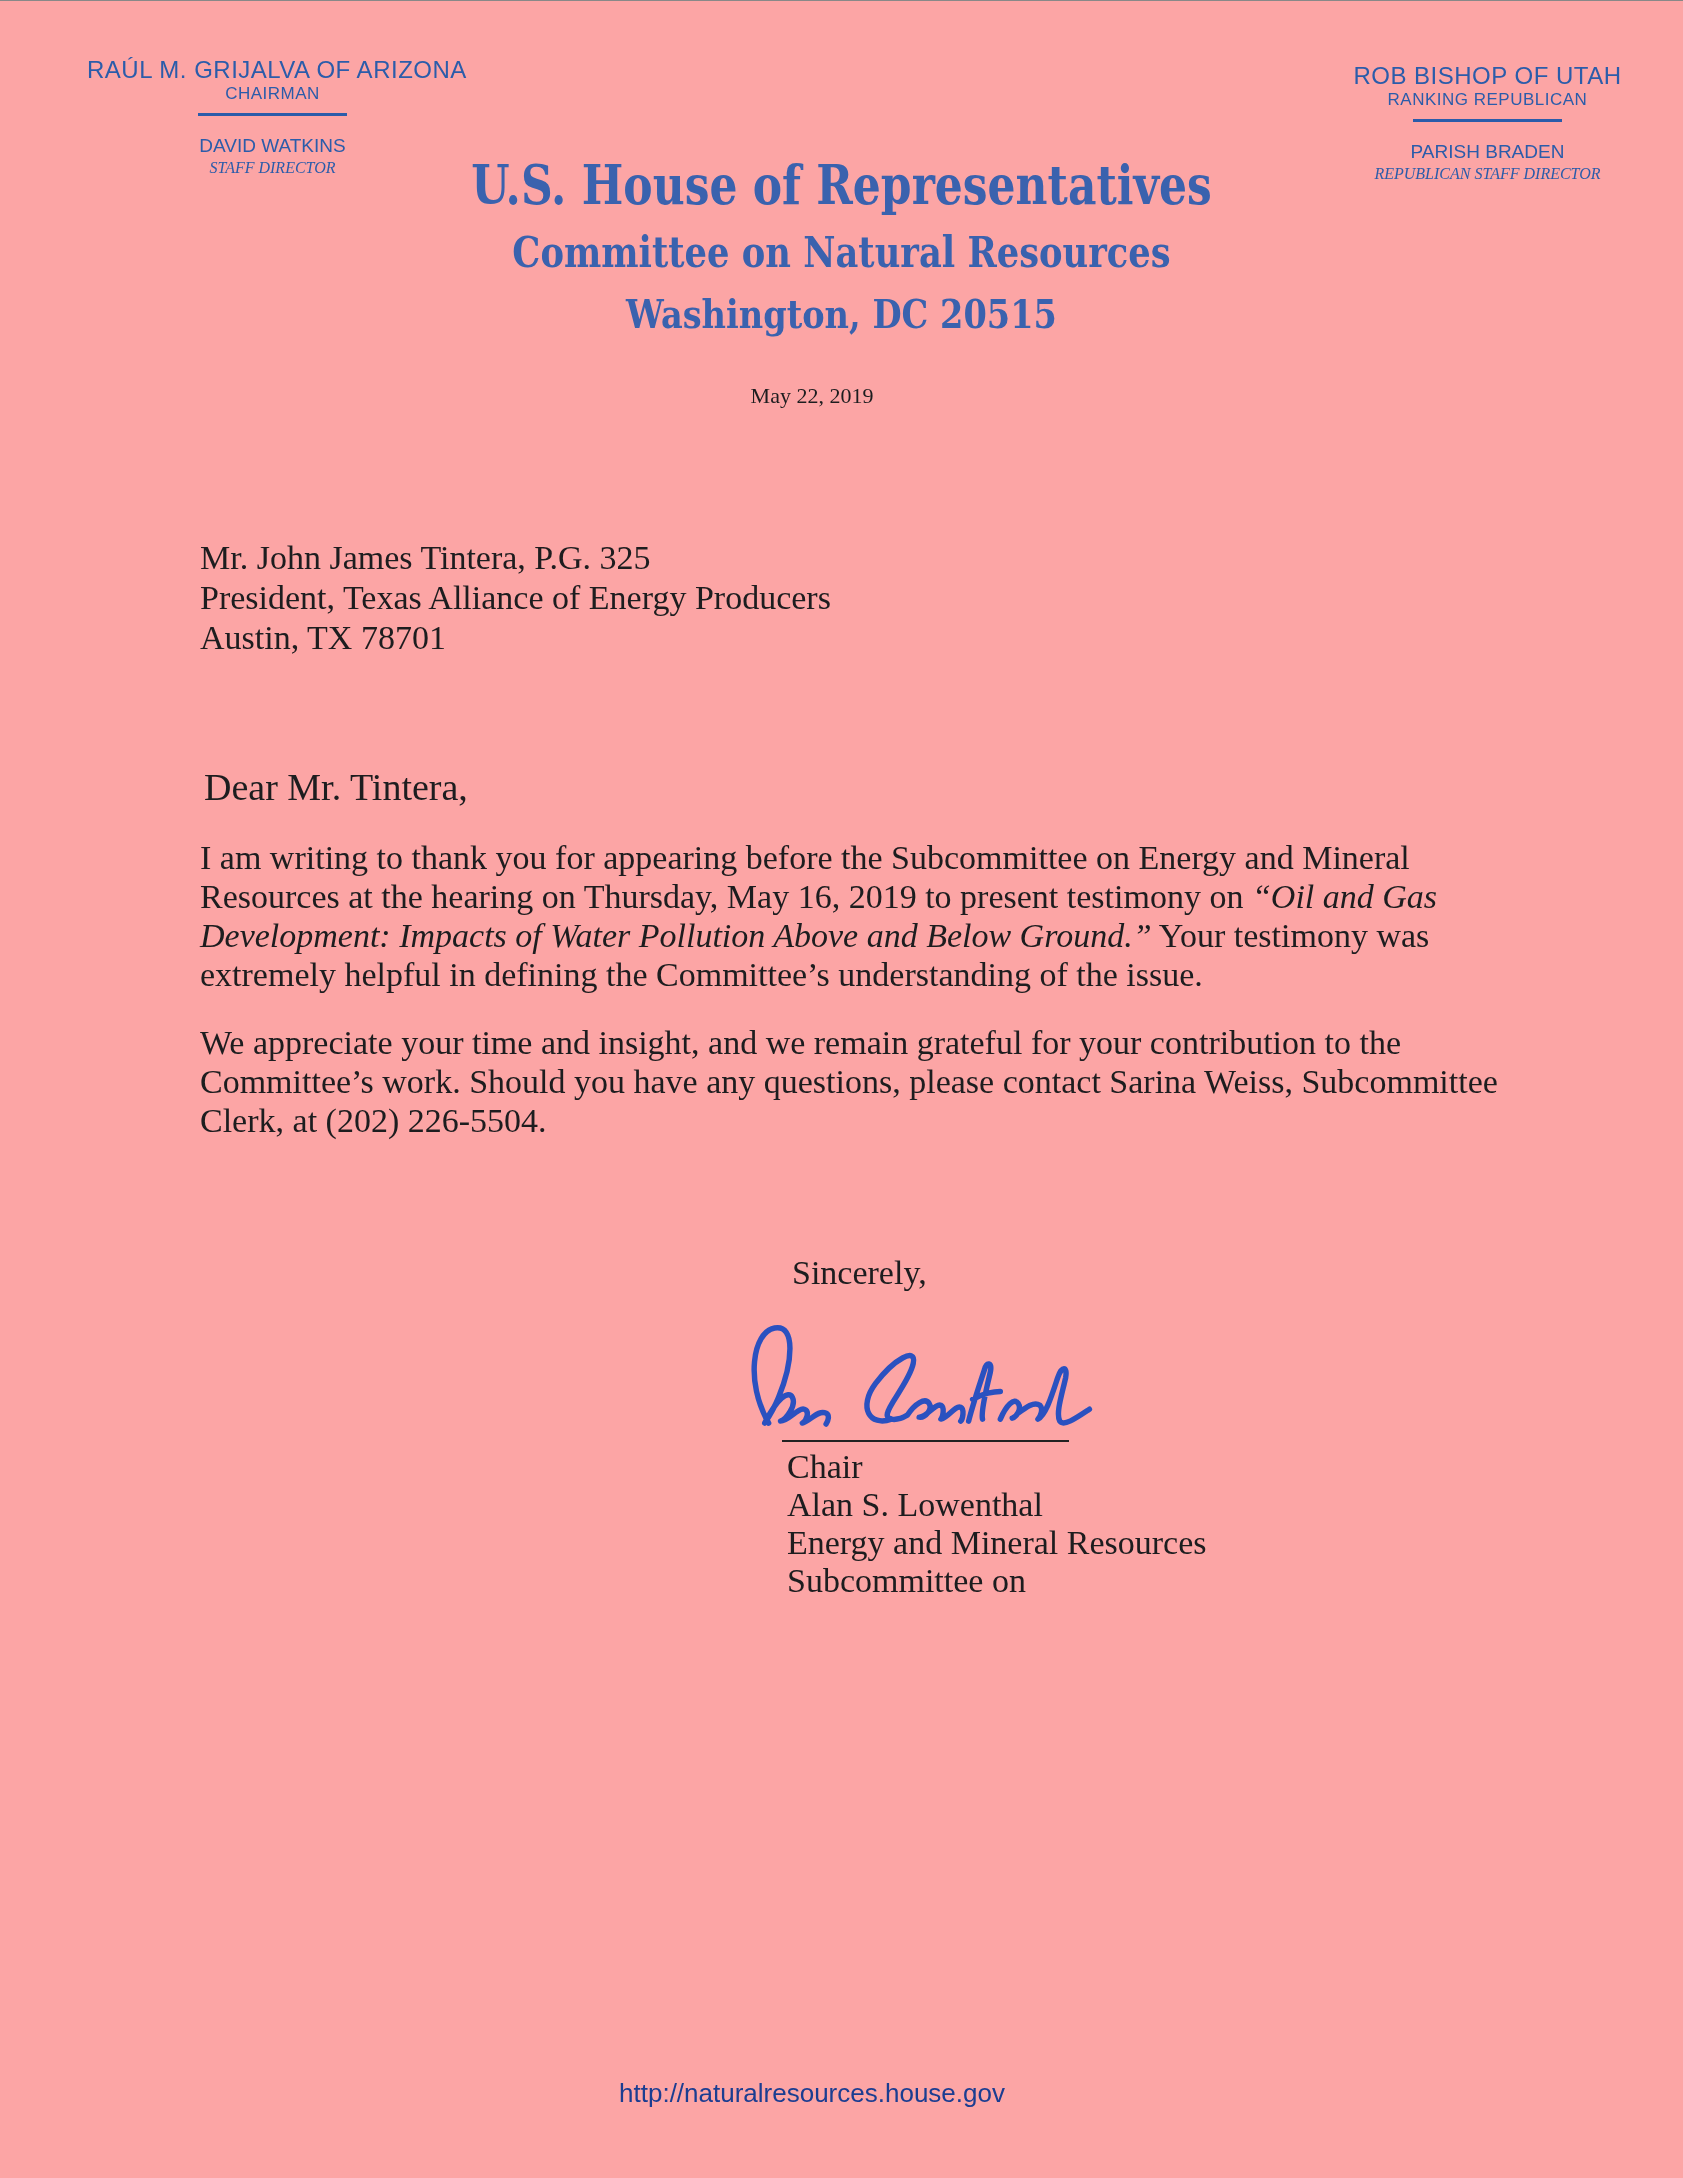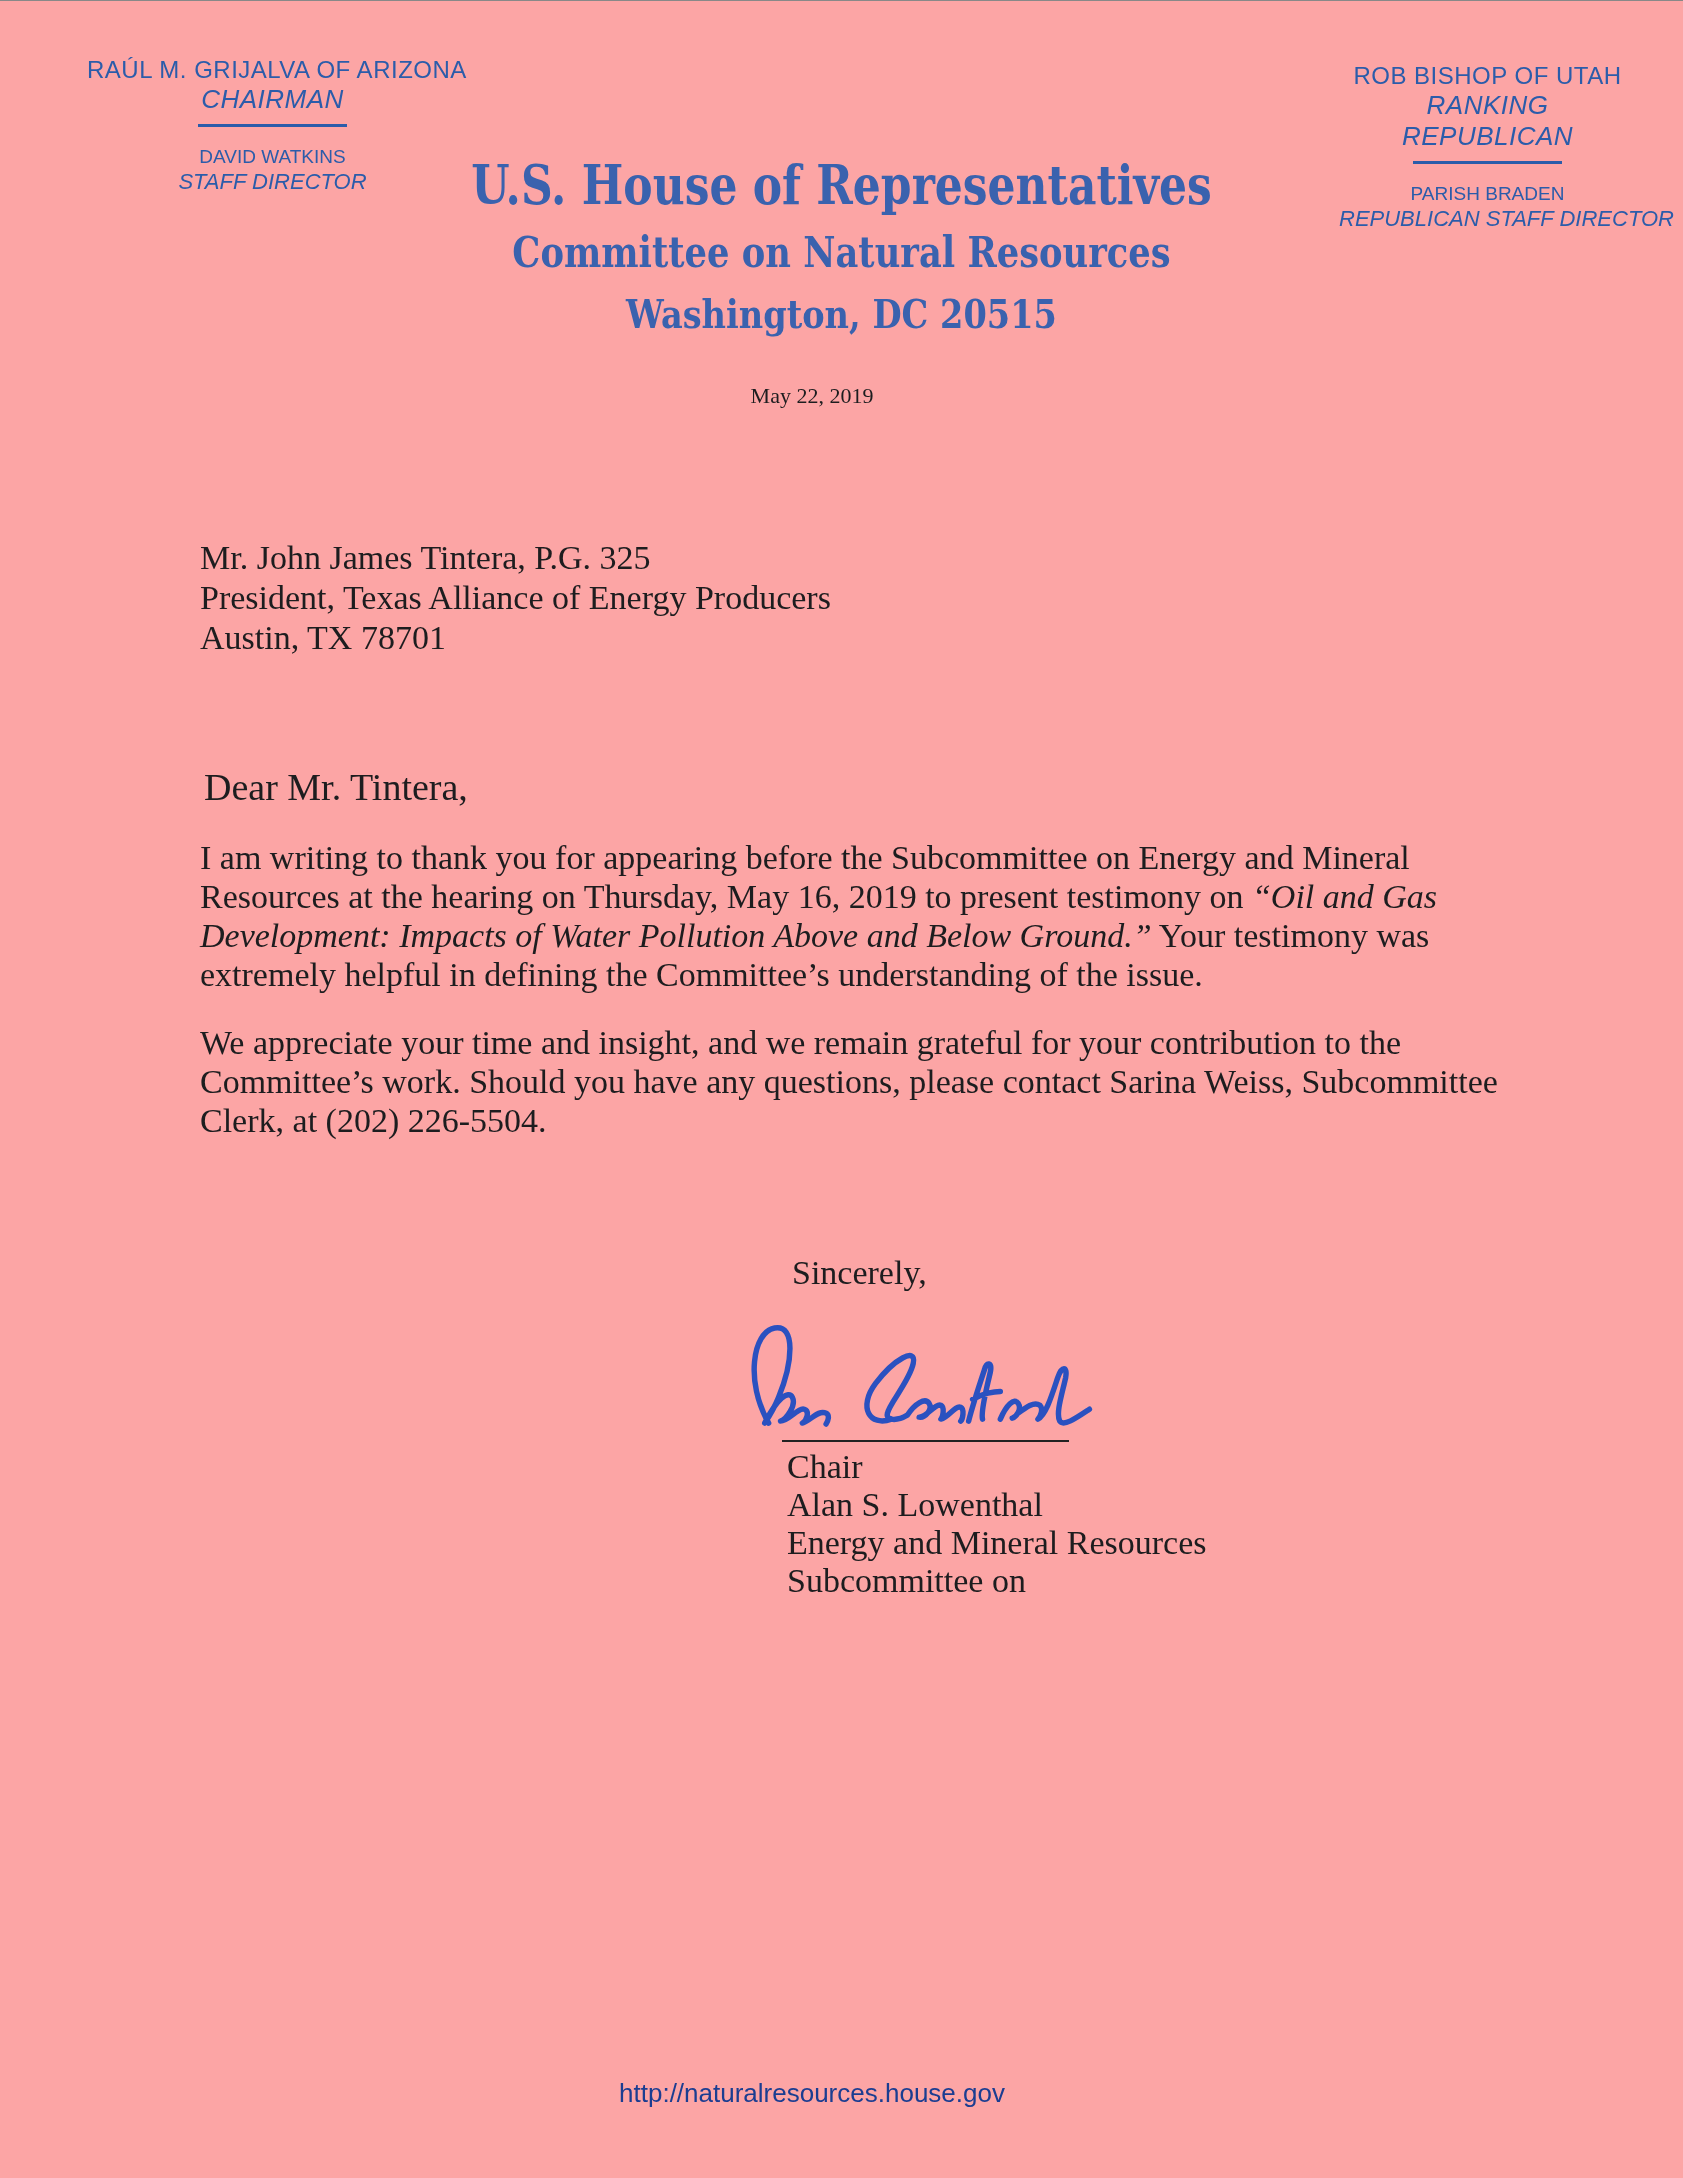--- a/index.html
+++ b/index.html
@@ -17,25 +17,25 @@
     background:#fca5a5;
     overflow:hidden;
     font-family:"Liberation Serif", serif;
     color:var(--ink-black);
   }
   
   .hdr{position:absolute;text-align:center;font-family:"Liberation Sans", sans-serif;color:var(--header-blue);}
   .hdr-left{left:87px;top:55px;width:371px;}
   .hdr-right{left:1339px;top:61px;width:297px;}
   .hdr-name{font-size:24px;letter-spacing:0.5px;line-height:1.15;white-space:nowrap;}
-  .hdr-title{font-size:26px;font-style:italic;letter-spacing:0.5px;line-height:1.2;}
+  .hdr-title{font-size:17px;letter-spacing:0.5px;line-height:1.2;}
   .hdr-rule{width:149px;height:0;border-top:3px solid var(--header-blue);margin:9px auto 0;}
   .hdr-staff{margin-top:19px;}
   .hdr-staff-name{font-size:19px;line-height:1.2;}
-  .hdr-staff-title{font-size:22px;font-style:italic;line-height:1.2;white-space:nowrap;}
+  .hdr-staff-title{font-size:16px;font-style:italic;line-height:1.2;white-space:nowrap;font-family:Liberation Serif, serif;}
   
   .letterhead{position:absolute;left:0;right:0;top:156px;text-align:center;color:var(--letterhead-blue);font-family:"DejaVu Serif", serif;font-weight:bold;}
   .lh1{font-size:55px;line-height:1;transform:scaleX(.80);transform-origin:center;}
   .lh2{font-size:42px;line-height:1;margin-top:20px;transform:scaleX(.84);transform-origin:center;}
   .lh3{font-size:40px;line-height:1;margin-top:20px;transform:scaleX(.84);transform-origin:center;}
   
   .date{position:absolute;left:0;right:59px;top:382px;text-align:center;font-size:22px;}
   .address{position:absolute;left:200px;top:537px;font-size:34px;line-height:40px;}
   .salutation{position:absolute;left:204px;top:764px;font-size:38px;}
   .para{position:absolute;left:200px;margin:0;font-size:34px;line-height:39px;width:1307px;}

